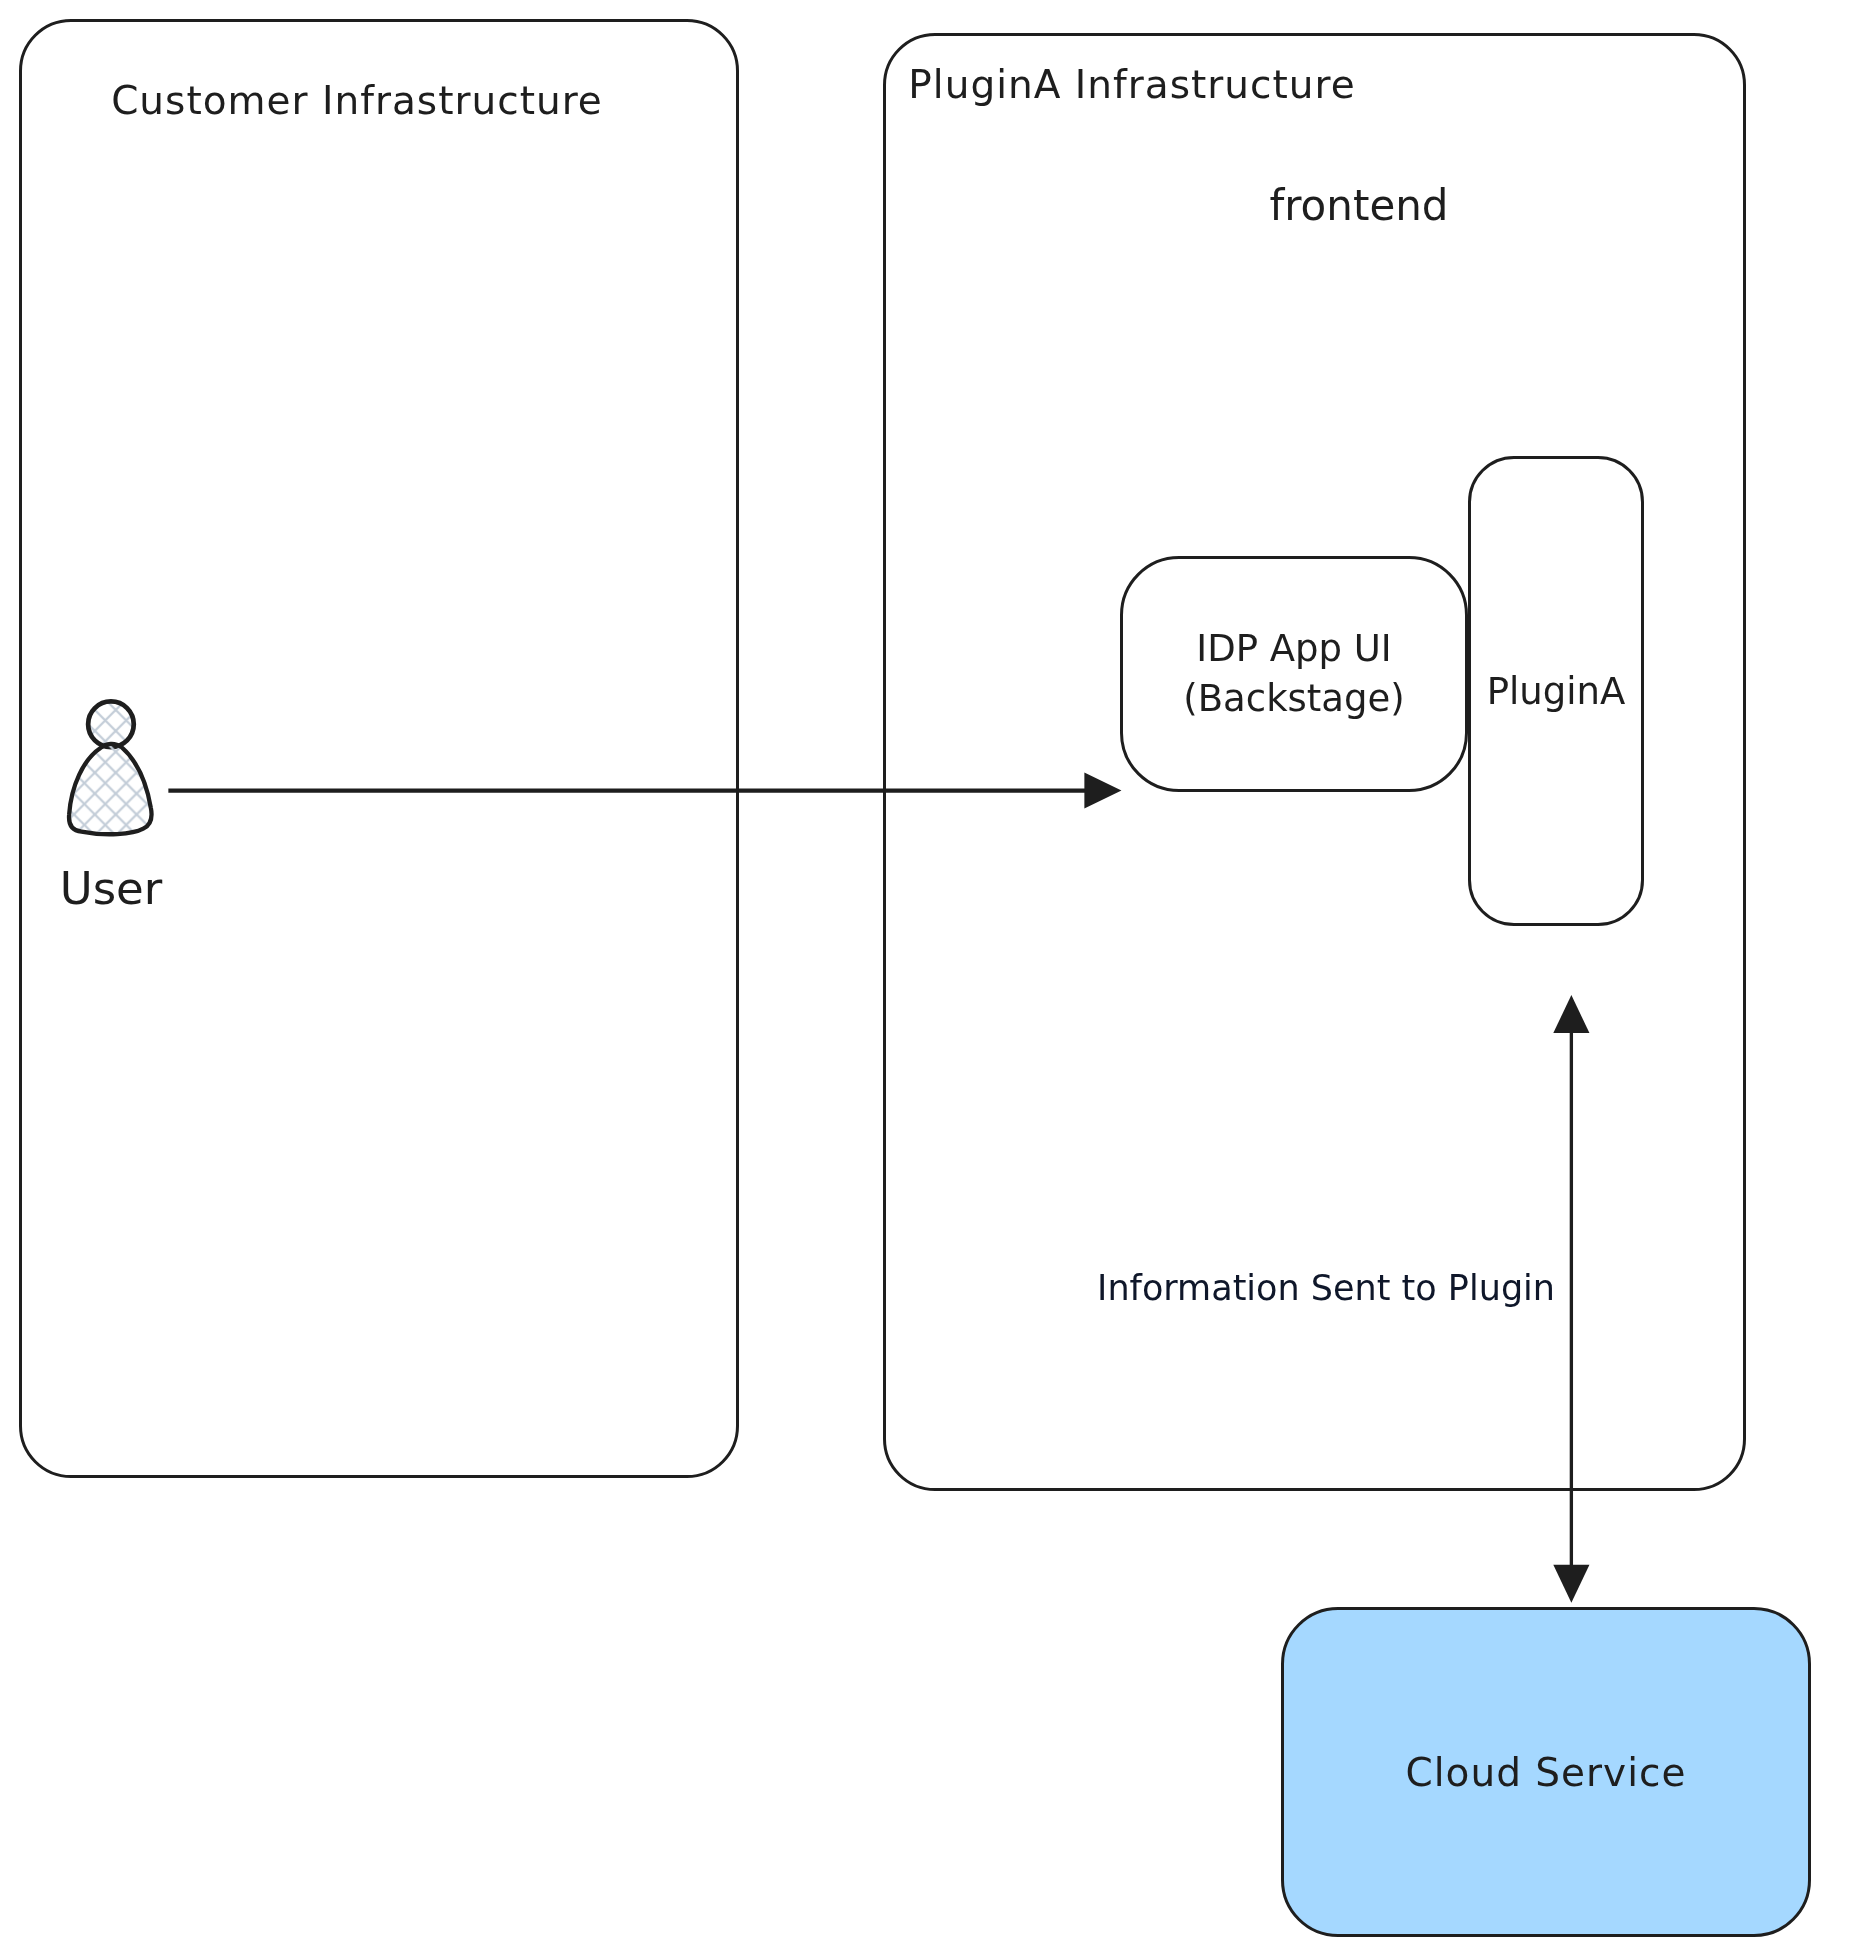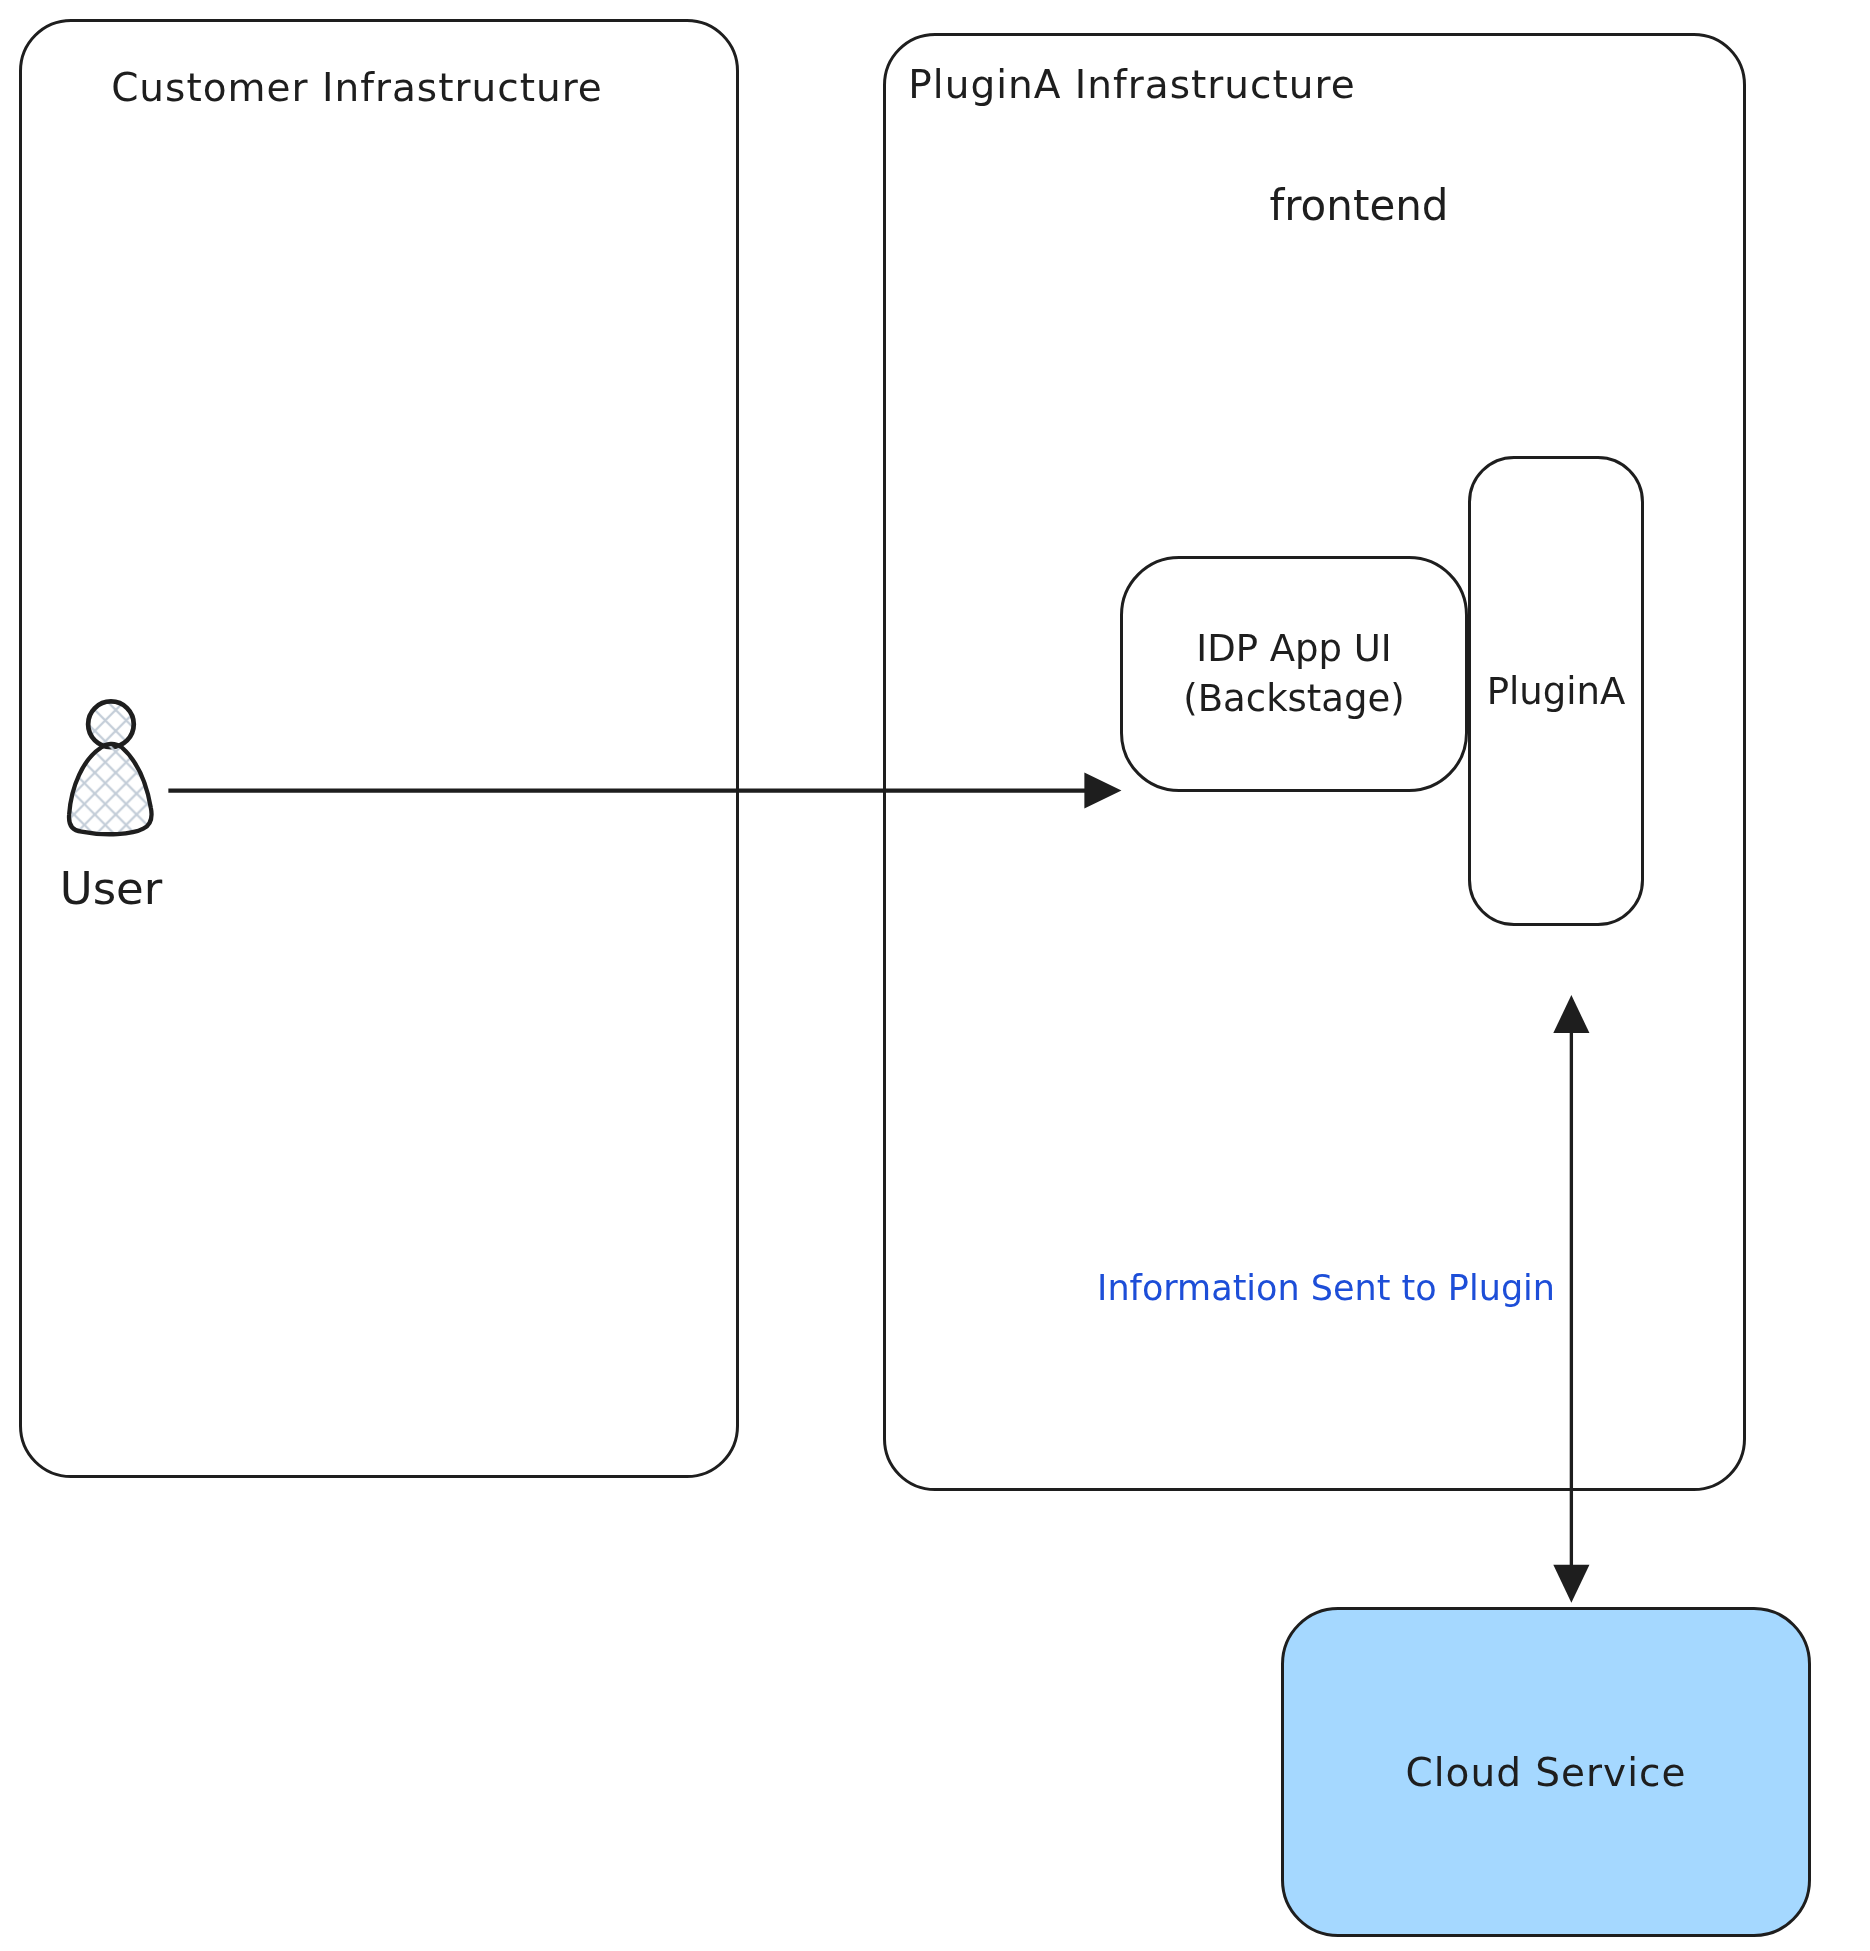--- a/index.html
+++ b/index.html
@@ -40,21 +40,21 @@
   #plugin-box { left: 1468px; top: 456px; width: 176px; height: 470px; border-radius: 46px; background:#ffffff; }
   #cloud-box  { left: 1281px; top: 1607px; width: 530px; height: 330px; border-radius: 57px; border-width: 3.8px; }
 
   .lbl {
     position: absolute;
     white-space: nowrap;
     color: #1e1e1e;
   }
   .centered { transform: translate(-50%, -50%); }
 
-  #customer-title { left: 357px;  top: 87px;  font-size: 39px; letter-spacing: 1px; }
+  #customer-title { left: 357px;  top: 100px;  font-size: 39px; letter-spacing: 1px; }
   #harness-title  { left: 1132px; top: 84px;  font-size: 39px; letter-spacing: 1px; }
   #frontend-label { left: 1359px; top: 205px; font-size: 42px; }
   #view-plugin-label { left: 387px; top: 744px; font-size: 45px; font-weight: 700; letter-spacing: 1px; }
   #user-label     { left: 111px;  top: 888px; font-size: 45px; }
   #cloud-label    { font-size: 39px; letter-spacing: 1px; }
 
   #idp-text {
     font-size: 37px;
     line-height: 1.35;
     text-align: center;
@@ -62,21 +62,21 @@
   }
   #plugin-label { font-size: 37px; }
 
   #info-label {
     position: absolute;
     right: 316px; 
     top: 1257px;
     font-size: 35px;
     line-height: 1.8;
     text-align: right;
-    color: #1d4ed8;
+    color: #0f172a;
   }
 
   svg { display: block; }
   #connector-layer {
     position: absolute;
     left: 0; top: 0;
     width: 1871px;
     height: 1952px;
     pointer-events: none;
   }

